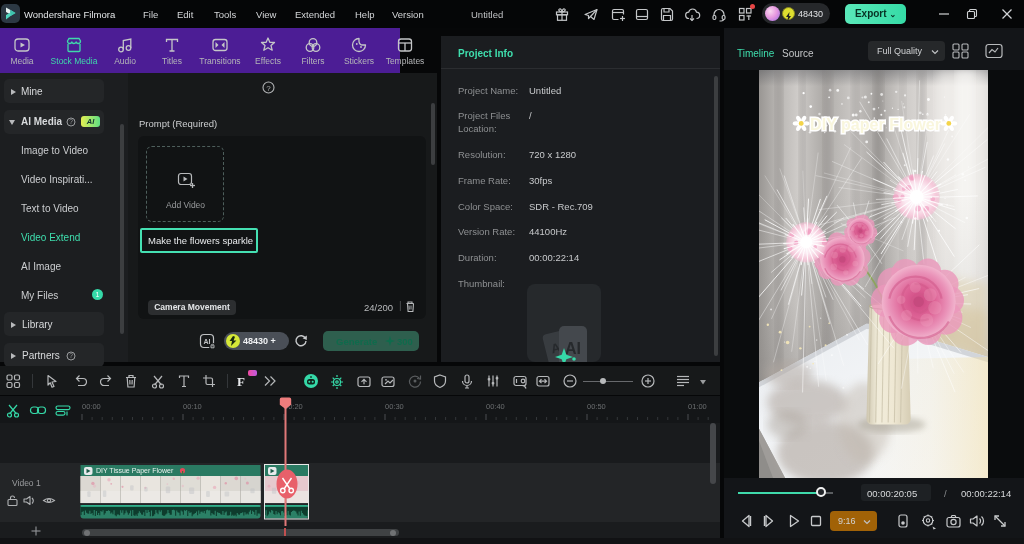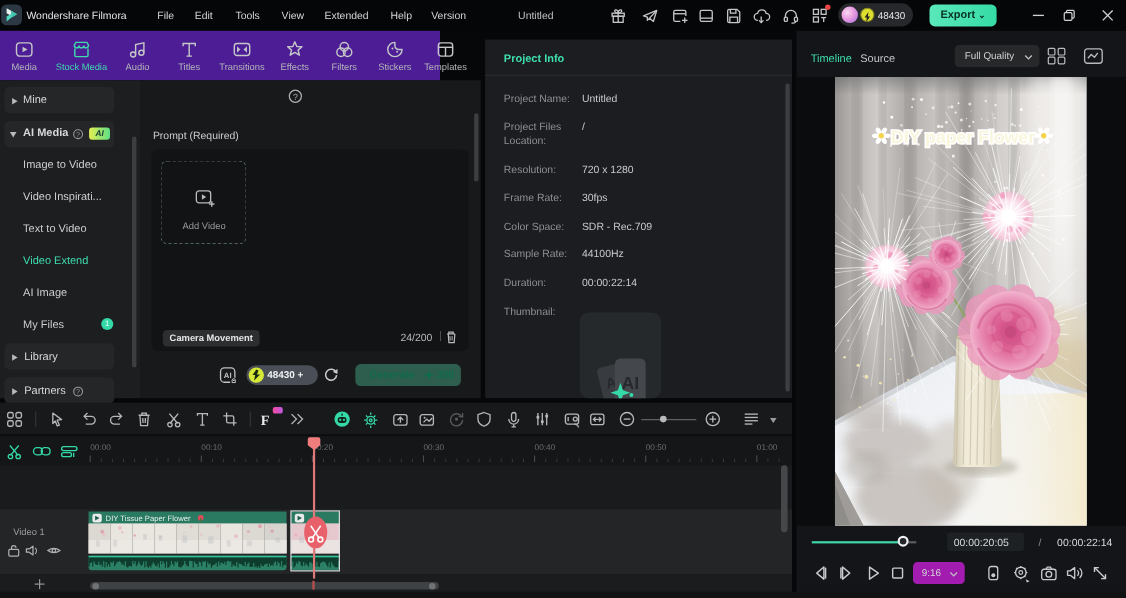--- a/index.html
+++ b/index.html
@@ -192,20 +192,23 @@
   <div class="a" style="left:10px;top:63px;width:288px;height:183px;border-radius:6px;background:#111314">
     <div class="a" style="left:8px;top:10px;width:78px;height:76px;border-radius:6px;border:1px dashed #4e5f5c">
       <svg class="a" width="18" height="18" style="left:30px;top:24px">
         <rect x="1.5" y="2.5" width="13" height="11" rx="2.5" fill="none" stroke="#b8babc" stroke-width="1.2"></rect>
         <polygon points="6.5,5.5 10.5,8 6.5,10.5" fill="#b8babc"></polygon>
         <line x1="15.5" y1="12" x2="15.5" y2="17" stroke="#b8babc" stroke-width="1.3"></line>
             <line x1="13" y1="14.5" x2="18" y2="14.5" stroke="#b8babc" stroke-width="1.3"></line>
       </svg>
       <div class="tx" style="left:19px;top:53px;font-size:8.5px;color:#9a9c9e">Add Video</div>
     </div>
+    <div class="a" style="left:2px;top:92px;width:118px;height:25px;border:2px solid #45e0b2;border-radius:2px">
+      <div class="tx" style="left:6px;top:5px;font-size:9.5px;color:#e8eaec">Make the flowers sparkle</div>
+    </div>
     <div class="a" style="left:10px;top:164px;width:88px;height:15px;border-radius:4px;background:#2c2e30;color:#e4e6e8;font-size:8.5px;font-weight:bold;text-align:center;line-height:15px">Camera Movement</div>
     <div class="tx" style="left:226px;top:166px;font-size:9.5px;color:#b8babc">24/200</div>
     <div class="tx" style="left:261px;top:164px;font-size:10px;color:#55585a">|</div>
     <svg class="a" width="12" height="13" style="left:266px;top:164px">
           <path d="M2.5 3.5 h7 M4 3.5 v-1.5 h4 v1.5 M3.5 3.5 l0.6 8 h4.8 l0.6-8" fill="none" stroke="#b8babc" stroke-width="1.1"></path>
           <line x1="5" y1="5.5" x2="5.3" y2="9.5" stroke="#b8babc" stroke-width="0.9"></line>
           <line x1="7" y1="5.5" x2="7" y2="9.5" stroke="#b8babc" stroke-width="0.9"></line>
         </svg>
   </div>
 
@@ -244,21 +247,21 @@
   <div class="tx" style="left:88px;top:49px;font-size:9.5px;color:#c8cacc">Untitled</div>
   <div class="tx" style="left:17px;top:74px;font-size:9.5px;color:#8e9092">Project Files</div>
   <div class="tx" style="left:17px;top:87px;font-size:9.5px;color:#8e9092">Location:</div>
   <div class="tx" style="left:88px;top:74px;font-size:9.5px;color:#c8cacc">/</div>
   <div class="tx" style="left:17px;top:113px;font-size:9.5px;color:#8e9092">Resolution:</div>
   <div class="tx" style="left:88px;top:113px;font-size:9.5px;color:#c8cacc">720 x 1280</div>
   <div class="tx" style="left:17px;top:139px;font-size:9.5px;color:#8e9092">Frame Rate:</div>
   <div class="tx" style="left:88px;top:139px;font-size:9.5px;color:#c8cacc">30fps</div>
   <div class="tx" style="left:17px;top:165px;font-size:9.5px;color:#8e9092">Color Space:</div>
   <div class="tx" style="left:88px;top:165px;font-size:9.5px;color:#c8cacc">SDR - Rec.709</div>
-  <div class="tx" style="left:17px;top:190px;font-size:9.5px;color:#8e9092">Sample Rate:</div>
+  <div class="tx" style="left:17px;top:190px;font-size:9.5px;color:#8e9092">Version Rate:</div>
   <div class="tx" style="left:88px;top:190px;font-size:9.5px;color:#c8cacc">44100Hz</div>
   <div class="tx" style="left:17px;top:216px;font-size:9.5px;color:#8e9092">Duration:</div>
   <div class="tx" style="left:88px;top:216px;font-size:9.5px;color:#c8cacc">00:00:22:14</div>
   <div class="tx" style="left:17px;top:242px;font-size:9.5px;color:#8e9092">Thumbnail:</div>
   <div class="a" style="left:86px;top:248px;width:74px;height:78px;border-radius:8px;background:#26292c;overflow:hidden">
     <svg class="a" width="74" height="78">
       <g transform="rotate(-14 30 62)">
             <rect x="18" y="48" width="24" height="34" rx="4" fill="#383c40"></rect>
             <text x="30" y="68" text-anchor="middle" font-size="13" font-weight="bold" fill="#26292c">AI</text>
           </g>
@@ -803,21 +806,21 @@
       <svg class="a" width="16" height="16" style="left:37px;top:485px">
         <polygon points="5,2.5 11.5,8 5,13.5" fill="none" stroke="#c8cacc" stroke-width="1.3" stroke-linejoin="round"></polygon>
         <line x1="3.5" y1="3" x2="3.5" y2="13" stroke="#c8cacc" stroke-width="1.4"></line>
       </svg>
       <svg class="a" width="16" height="16" style="left:62px;top:485px">
         <polygon points="4.5,2.5 12.5,8 4.5,13.5" fill="none" stroke="#c8cacc" stroke-width="1.3" stroke-linejoin="round"></polygon>
       </svg>
       <svg class="a" width="16" height="16" style="left:84px;top:485px">
         <rect x="3.5" y="3.5" width="9" height="9" rx="1" fill="none" stroke="#c8cacc" stroke-width="1.3"></rect>
       </svg>
-      <div class="a" style="left:106px;top:483px;width:47px;height:20px;border-radius:4px;background:#a21caf">
+      <div class="a" style="left:106px;top:483px;width:47px;height:20px;border-radius:4px;background:#a16207">
         <div class="tx" style="left:8px;top:5px;font-size:9px;color:#d0d2d4">9:16</div>
         <svg class="a" width="8" height="8" style="left:33px;top:7px">
           <polyline points="1,2.5 4,5.5 7,2.5" fill="none" stroke="#c0c2c4" stroke-width="1.2"></polyline>
         </svg>
       </div>
       <svg class="a" width="16" height="16" style="left:171px;top:485px">
         <rect x="4" y="2" width="8" height="12" rx="2" fill="none" stroke="#c8cacc" stroke-width="1.2"></rect>
         <circle cx="8" cy="10" r="1.8" fill="#c8cacc"></circle>
       </svg>
       <svg class="a" width="17" height="17" style="left:196px;top:485px">

